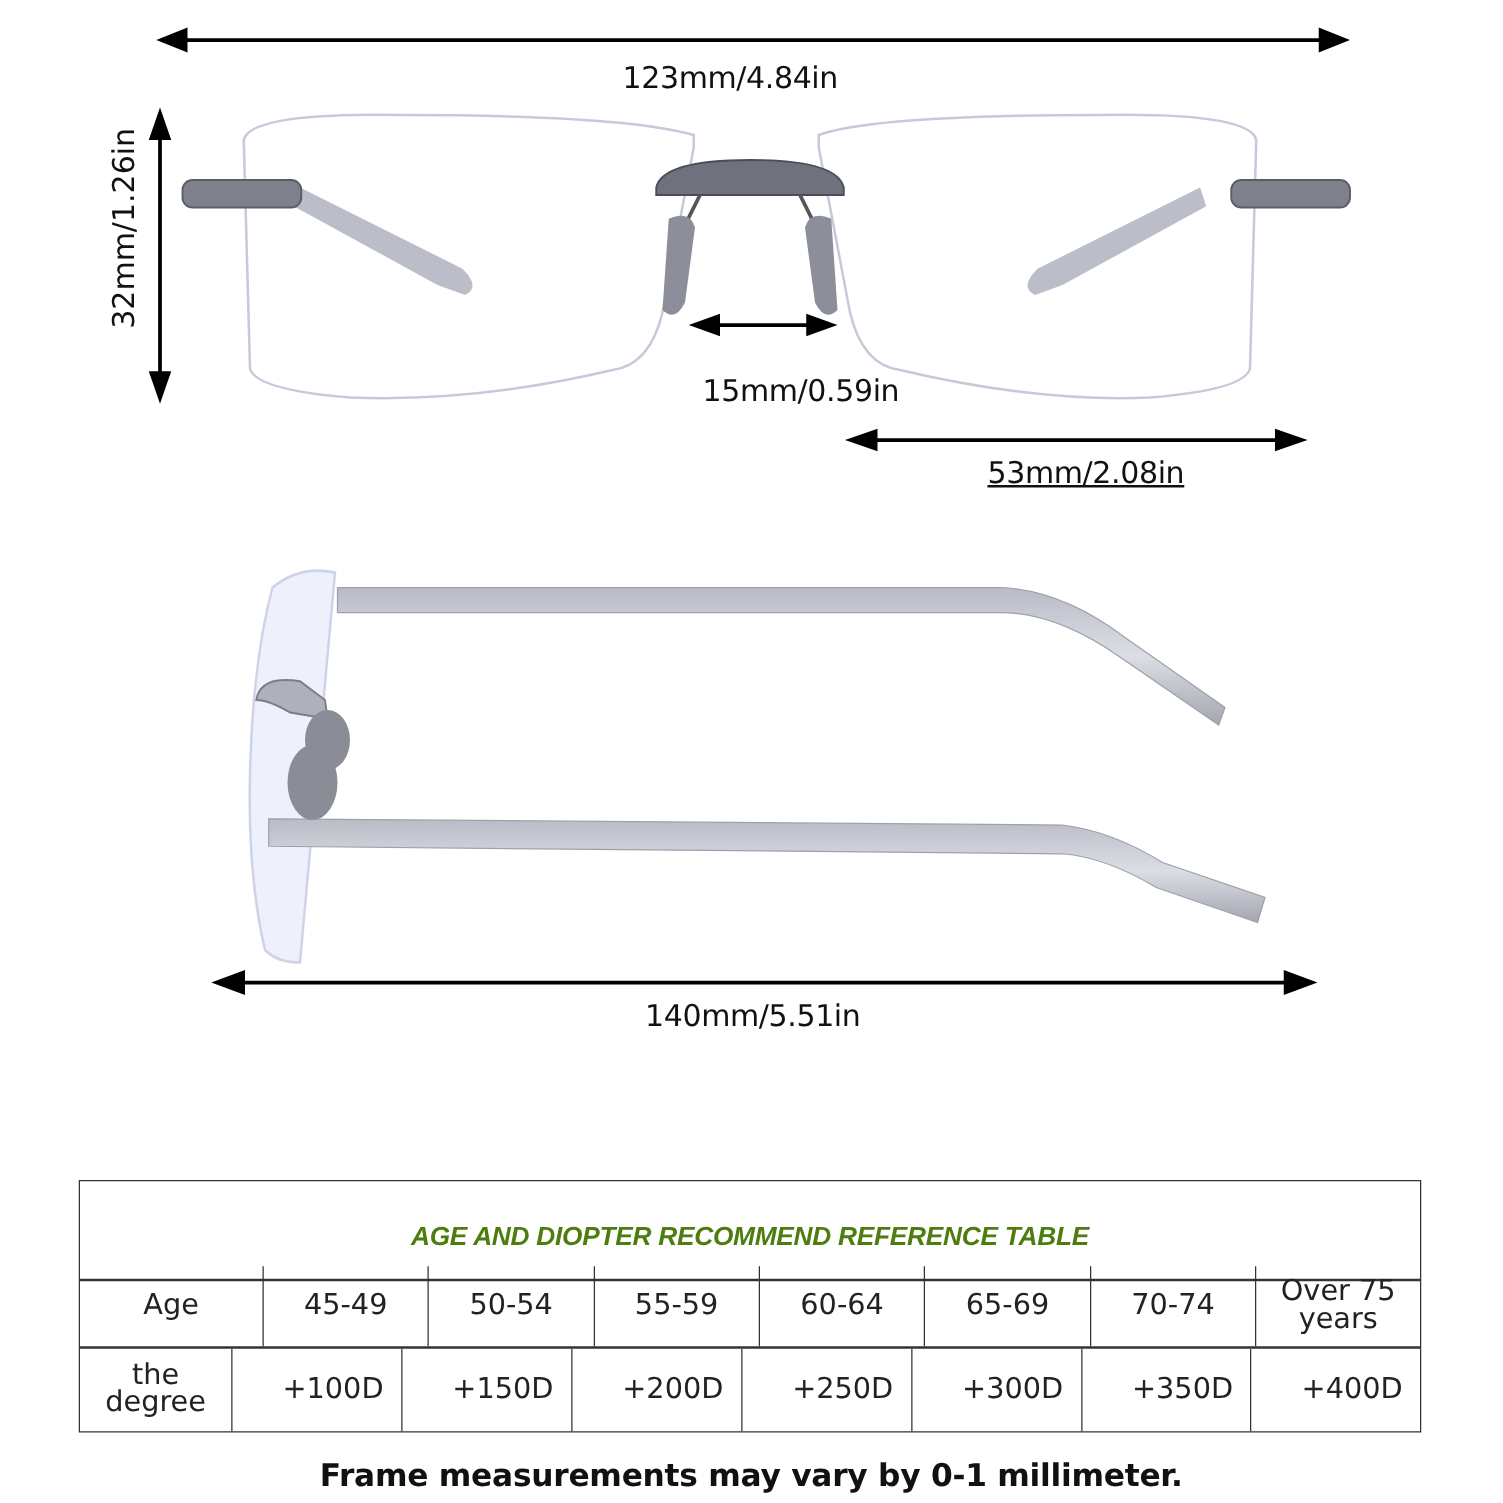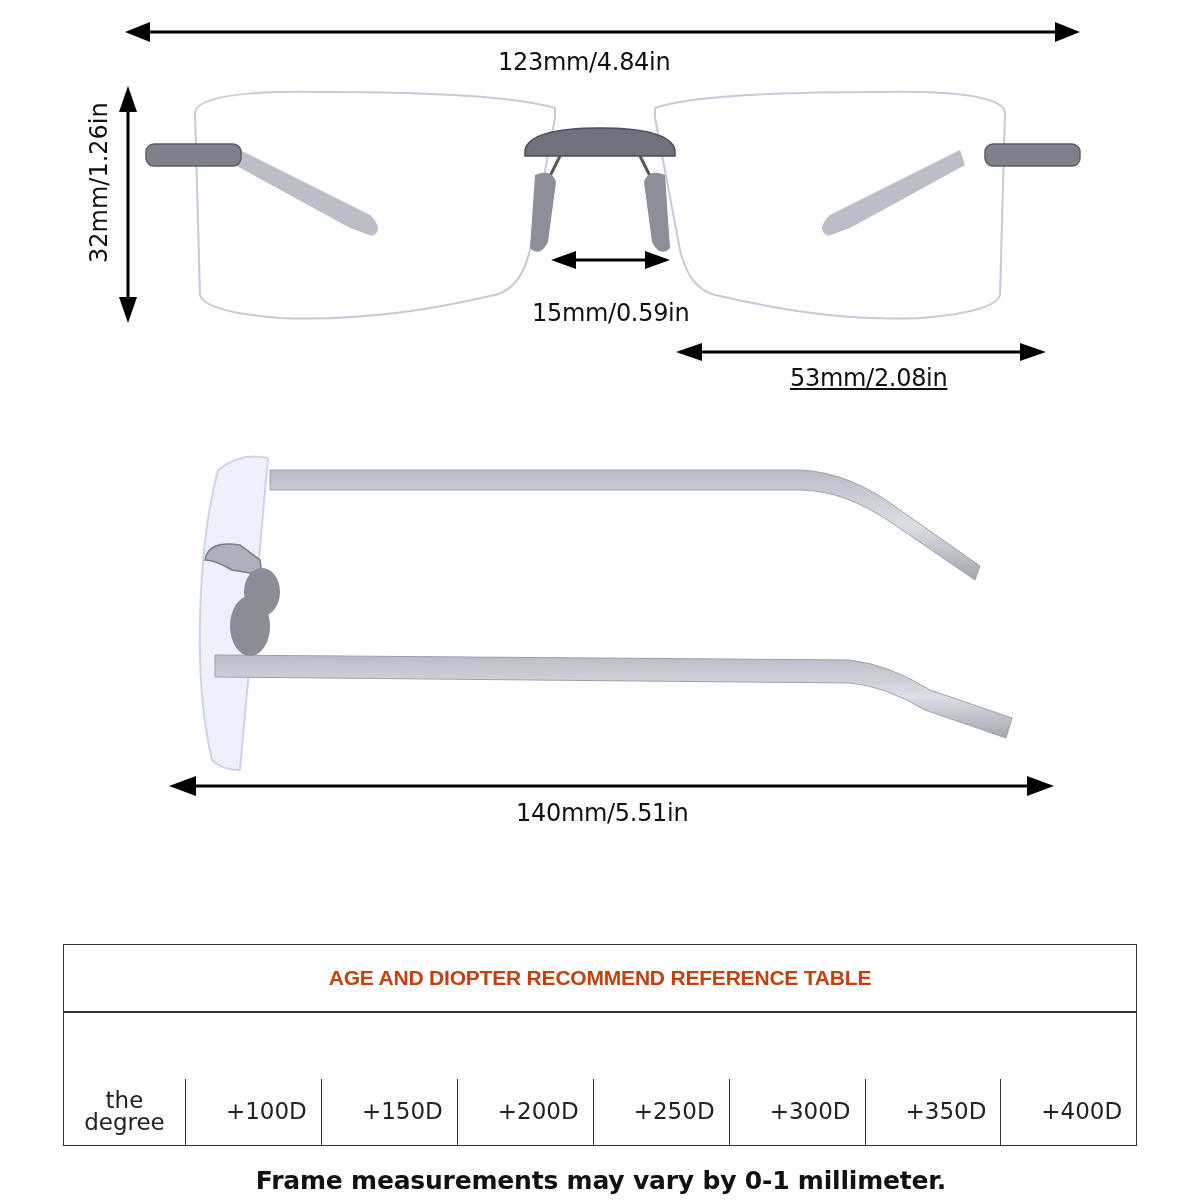--- a/index.html
+++ b/index.html
@@ -5,21 +5,21 @@
   * { box-sizing: border-box; margin: 0; padding: 0; }
   html, body { width: 1202px; height: 1202px; background: #ffffff; overflow: hidden; }
   body { position: relative; font-family: "DejaVu Sans", "Liberation Sans", sans-serif; color: #111; }
 
   .label { position: absolute; font-size: 24px; color: #111; white-space: nowrap; letter-spacing: -0.3px; }
   .label-vert { position: absolute; font-size: 24px; color: #111; white-space: nowrap; transform: rotate(-90deg); transform-origin: center center; }
 
   svg.art { position: absolute; left: 0; top: 0; }
 
   .table-wrap { position: absolute; left: 63px; top: 944px; width: 1074px; height: 202px; border: 1.5px solid #333; }
-  .table-title { position: absolute; left: 0; top: 0; width: 100%; height: 68px; border-bottom: 2px solid #333; display: flex; align-items: center; justify-content: center; font-family: "Liberation Sans", sans-serif; font-weight: bold; font-size: 21px; letter-spacing: -0.2px; color: #c2410c; }
+  .table-title { position: absolute; left: 0; top: 12px; width: 100%; height: 68px; border-bottom: 2px solid #333; display: flex; align-items: center; justify-content: center; font-family: "Liberation Sans", sans-serif; font-weight: bold; font-size: 21px; letter-spacing: -0.2px; color: #4d7c0f; font-style: italic; }
   .trow { position: absolute; left: 0; width: 100%; display: flex; }
   .trow.age { top: 68px; height: 66px; border-bottom: 2.5px solid #333; }
   .trow.deg { top: 134px; height: 66px; gap: 26px; }
   .cell { display: flex; align-items: center; justify-content: center; text-align: center; border-right: 1.5px solid #333; font-size: 23px; color: #222; line-height: 0.95; }
   .cell:last-child { border-right: none; }
   .cell.head { width: 147px; }
   .cell.val { width: 132.5px; }
   .cell.val.last { width: 131px; }
   .footer-note { position: absolute; left: 0; width: 100%; top: 1166px; text-align: center; font-family: "DejaVu Sans", sans-serif; font-weight: bold; font-size: 25px; color: #111; letter-spacing: -0.2px; }
 </style>
@@ -97,27 +97,37 @@
 
   <g>
     <line x1="184" y1="786" x2="1040" y2="786" stroke="#000" stroke-width="3"></line>
     <path d="M169,786 L196,776 L196,796 Z" fill="#000"></path>
     <path d="M1054,786 L1027,776 L1027,796 Z" fill="#000"></path>
   </g>
 </svg>
 
 <div class="label" style="left:498px; top:0px;margin-top:48px;">123mm/4.84in</div>
 <div class="label-vert" style="left:24px; top:174px; width:150px; text-align:center;">32mm/1.26in</div>
-<div class="label" style="left:532px; top:299px;">15mm/0.59in</div>
+<div class="label" style="left:562px; top:299px;">15mm/0.59in</div>
 <div class="label" style="left:790px; top:364px;text-decoration:underline;">53mm/2.08in</div>
 <div class="label" style="left:516px; top:799px;text-align:center;">140mm/5.51in</div>
 
 <div class="table-wrap">
   <div class="table-title">AGE AND DIOPTER RECOMMEND REFERENCE TABLE</div>
 
+  <div class="trow age">
+    <div class="cell head">Age</div>
+    <div class="cell val">45-49</div>
+    <div class="cell val">50-54</div>
+    <div class="cell val">55-59</div>
+    <div class="cell val">60-64</div>
+    <div class="cell val">65-69</div>
+    <div class="cell val">70-74</div>
+    <div class="cell val last" style="padding:0 12px;">Over 75 years</div>
+  </div>
 
   <div class="trow deg">
     <div class="cell head">the degree</div>
     <div class="cell val">+100D</div>
     <div class="cell val">+150D</div>
     <div class="cell val">+200D</div>
     <div class="cell val">+250D</div>
     <div class="cell val">+300D</div>
     <div class="cell val">+350D</div>
     <div class="cell val last">+400D</div>

